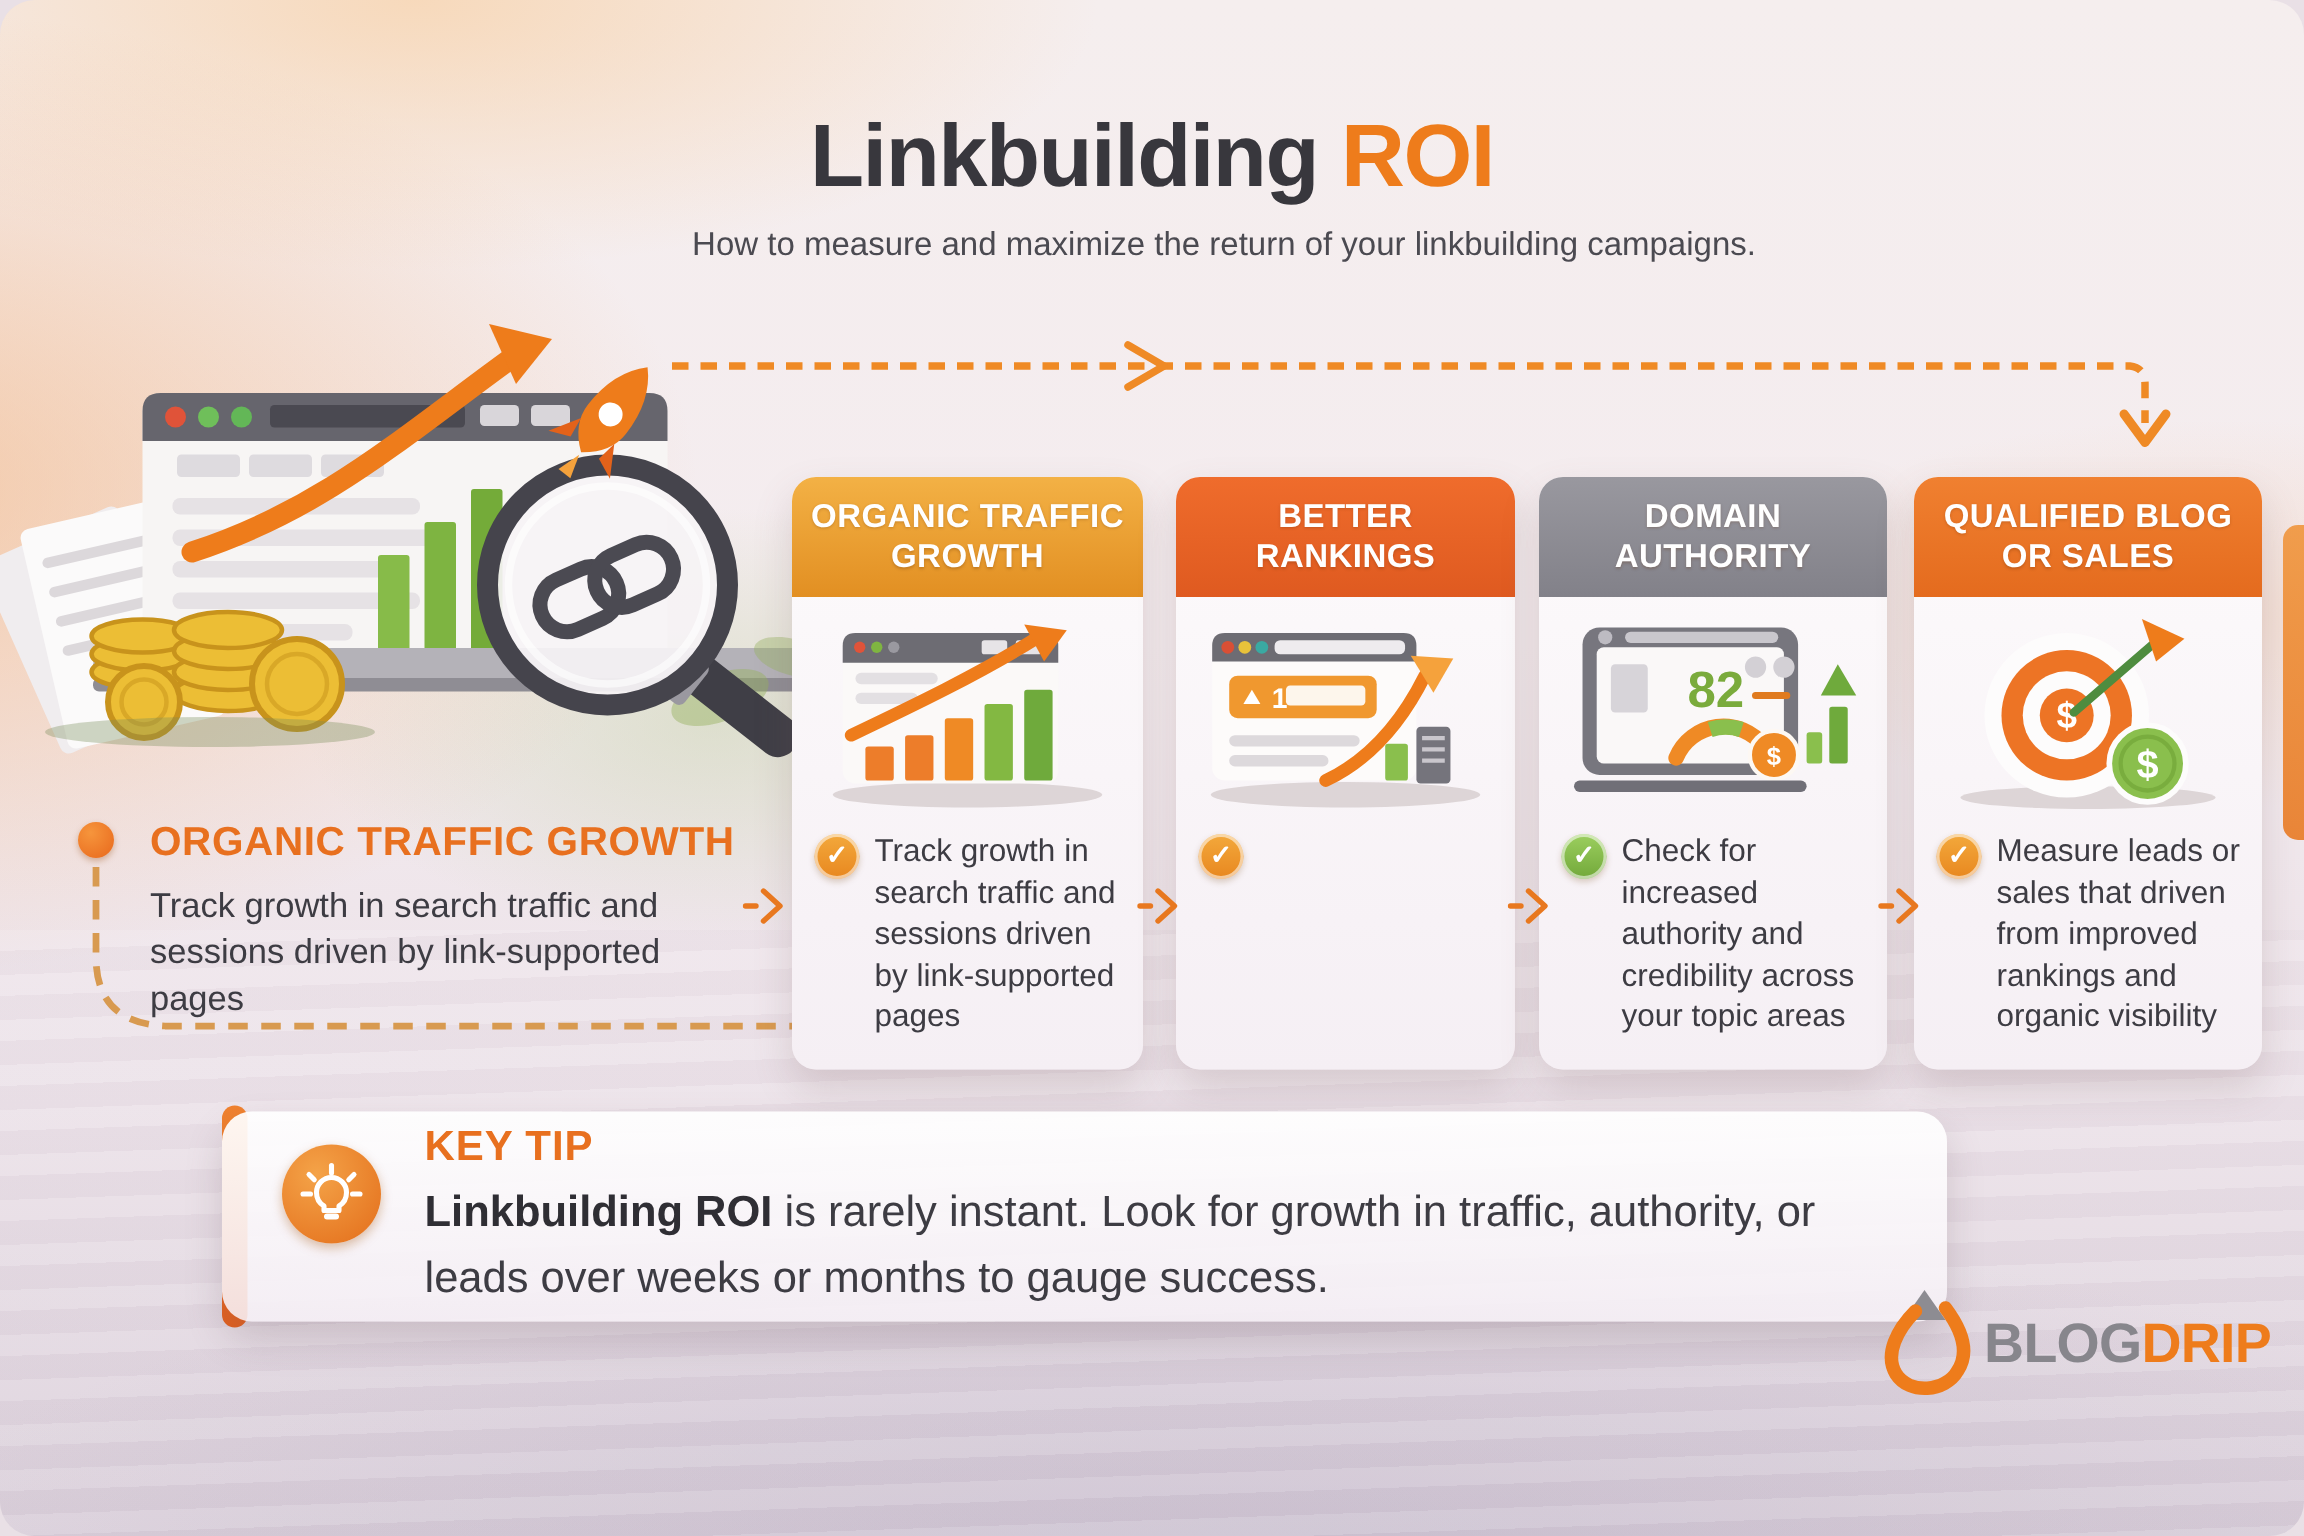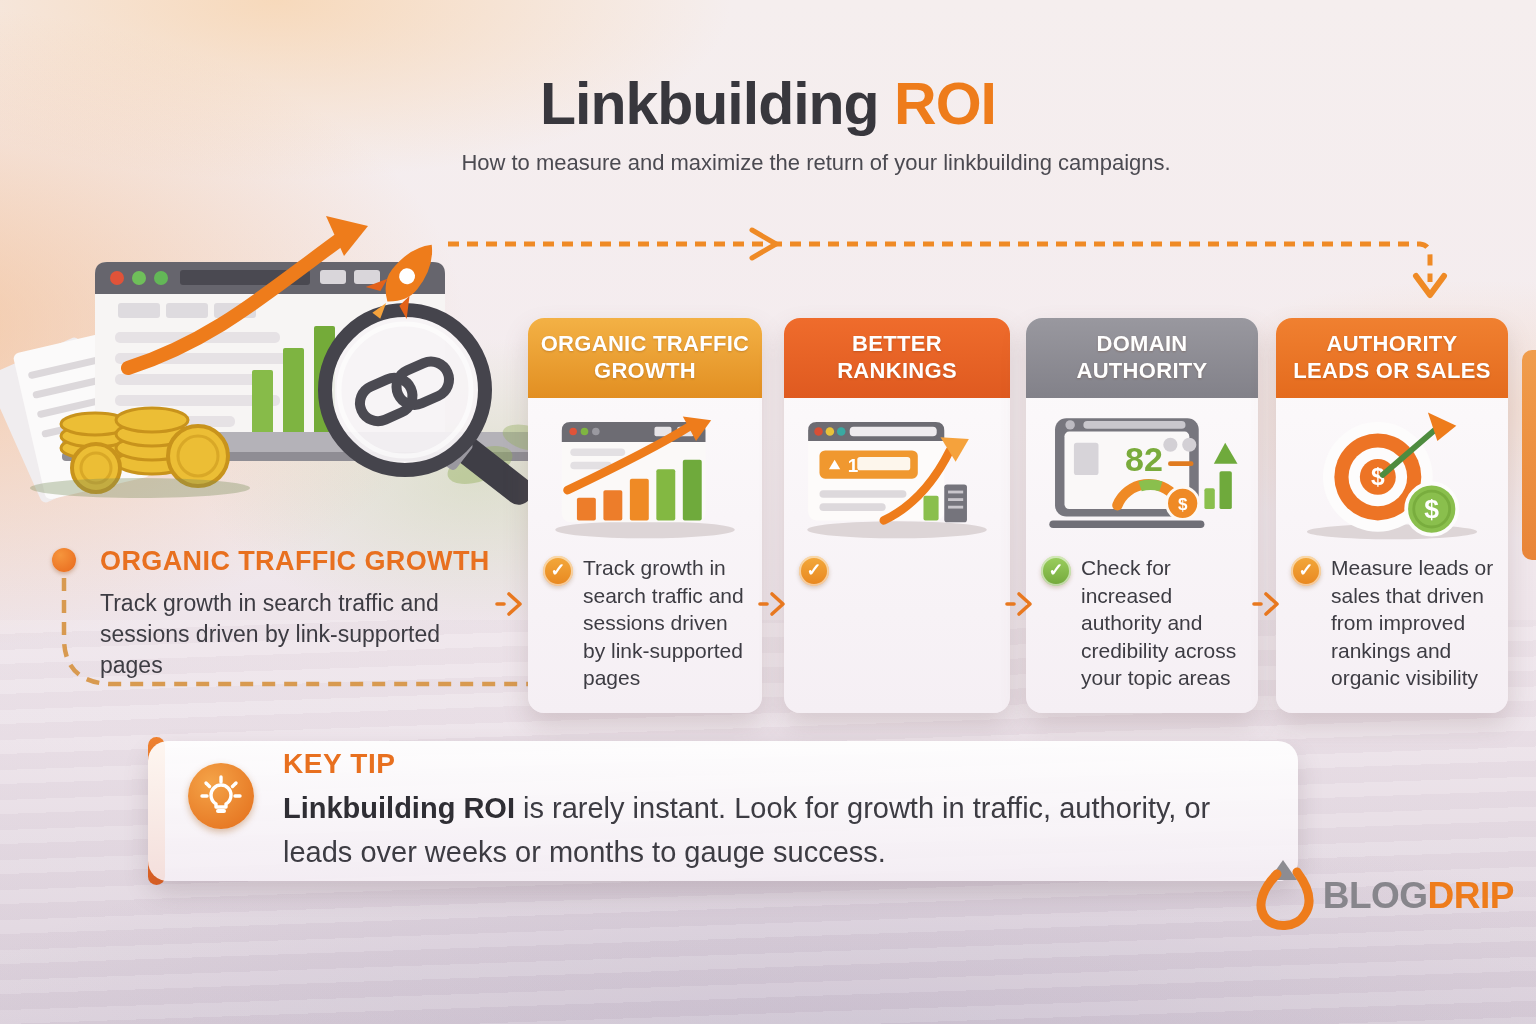--- a/index.html
+++ b/index.html
@@ -5,20 +5,21 @@
   html,body{margin:0;padding:0;}
   body{font-family:"Liberation Sans",sans-serif;background:#e9e0e6;}
   .canvas{position:relative;width:1536px;height:1024px;overflow:hidden;
     background:
       radial-gradient(900px 520px at -6% 32%, rgba(243,172,110,.55), transparent 62%),
       radial-gradient(760px 300px at 18% 0%, rgba(248,206,160,.65), transparent 60%),
       radial-gradient(420px 220px at 31% 47%, rgba(178,200,140,.33), transparent 65%),
       radial-gradient(520px 200px at 96% 40%, rgba(240,190,150,.30), transparent 65%),
       radial-gradient(1300px 340px at 55% 103%, rgba(188,178,198,.55), transparent 72%),
       linear-gradient(180deg,#f5eeee 0%,#f4ecef 42%,#ebe1e8 72%,#d9ced9 100%);
+    border-radius: 23px;
   }
   .streaks{position:absolute;left:0;right:0;top:620px;height:404px;pointer-events:none;opacity:.5;
     background:repeating-linear-gradient(178deg, rgba(255,255,255,.25) 0 14px, rgba(190,176,190,.14) 14px 30px);}
   
   .title{position:absolute;top:70px;left:0;width:100%;text-align:center;font-size:59px;font-weight:800;
     letter-spacing:-1px;color:#38373d;}
   .title .accent{color:#ee7c1b;}
   .subtitle{position:absolute;top:150px;left:0;width:100%;text-align:center;font-size:22px;color:#4b4a51;margin-left:48px;}
   
   .connectors{position:absolute;inset:0;pointer-events:none;}
@@ -274,21 +275,21 @@
     </div>
     <div class="card-body">
       <span class="check green">
           <span>✓</span>
         </span>
       <span>Check for increased authority and credibility across your topic areas</span>
     </div>
   </div>
 
   <div class="card" style="left:1276px;width:232px;">
-    <div class="card-header hdr-orange">AUTHORITY LEADS OR SALES</div>
+    <div class="card-header hdr-orange">QUALIFIED BLOG OR SALES</div>
     <div class="card-illu">
       <svg viewBox="0 0 220 140">
         <ellipse cx="110" cy="130" rx="90" ry="8" fill="rgba(140,120,115,.25)"></ellipse>
         <circle cx="95" cy="72" r="58" fill="#fdfcfc"></circle>
         <circle cx="95" cy="72" r="46" fill="#ed7425"></circle>
         <circle cx="95" cy="72" r="31" fill="#fdfcfc"></circle>
         <circle cx="95" cy="72" r="19" fill="#ed7425"></circle>
         <text x="95" y="81" font-size="26" font-weight="bold" fill="#fff" text-anchor="middle" font-family="Liberation Sans,sans-serif">$</text>
         <line x1="158" y1="20" x2="100" y2="70" stroke="#4e8c3f" stroke-width="6" stroke-linecap="round"></line>
         <polygon points="148,4 178,18 158,34" fill="#ee7c1b"></polygon>

